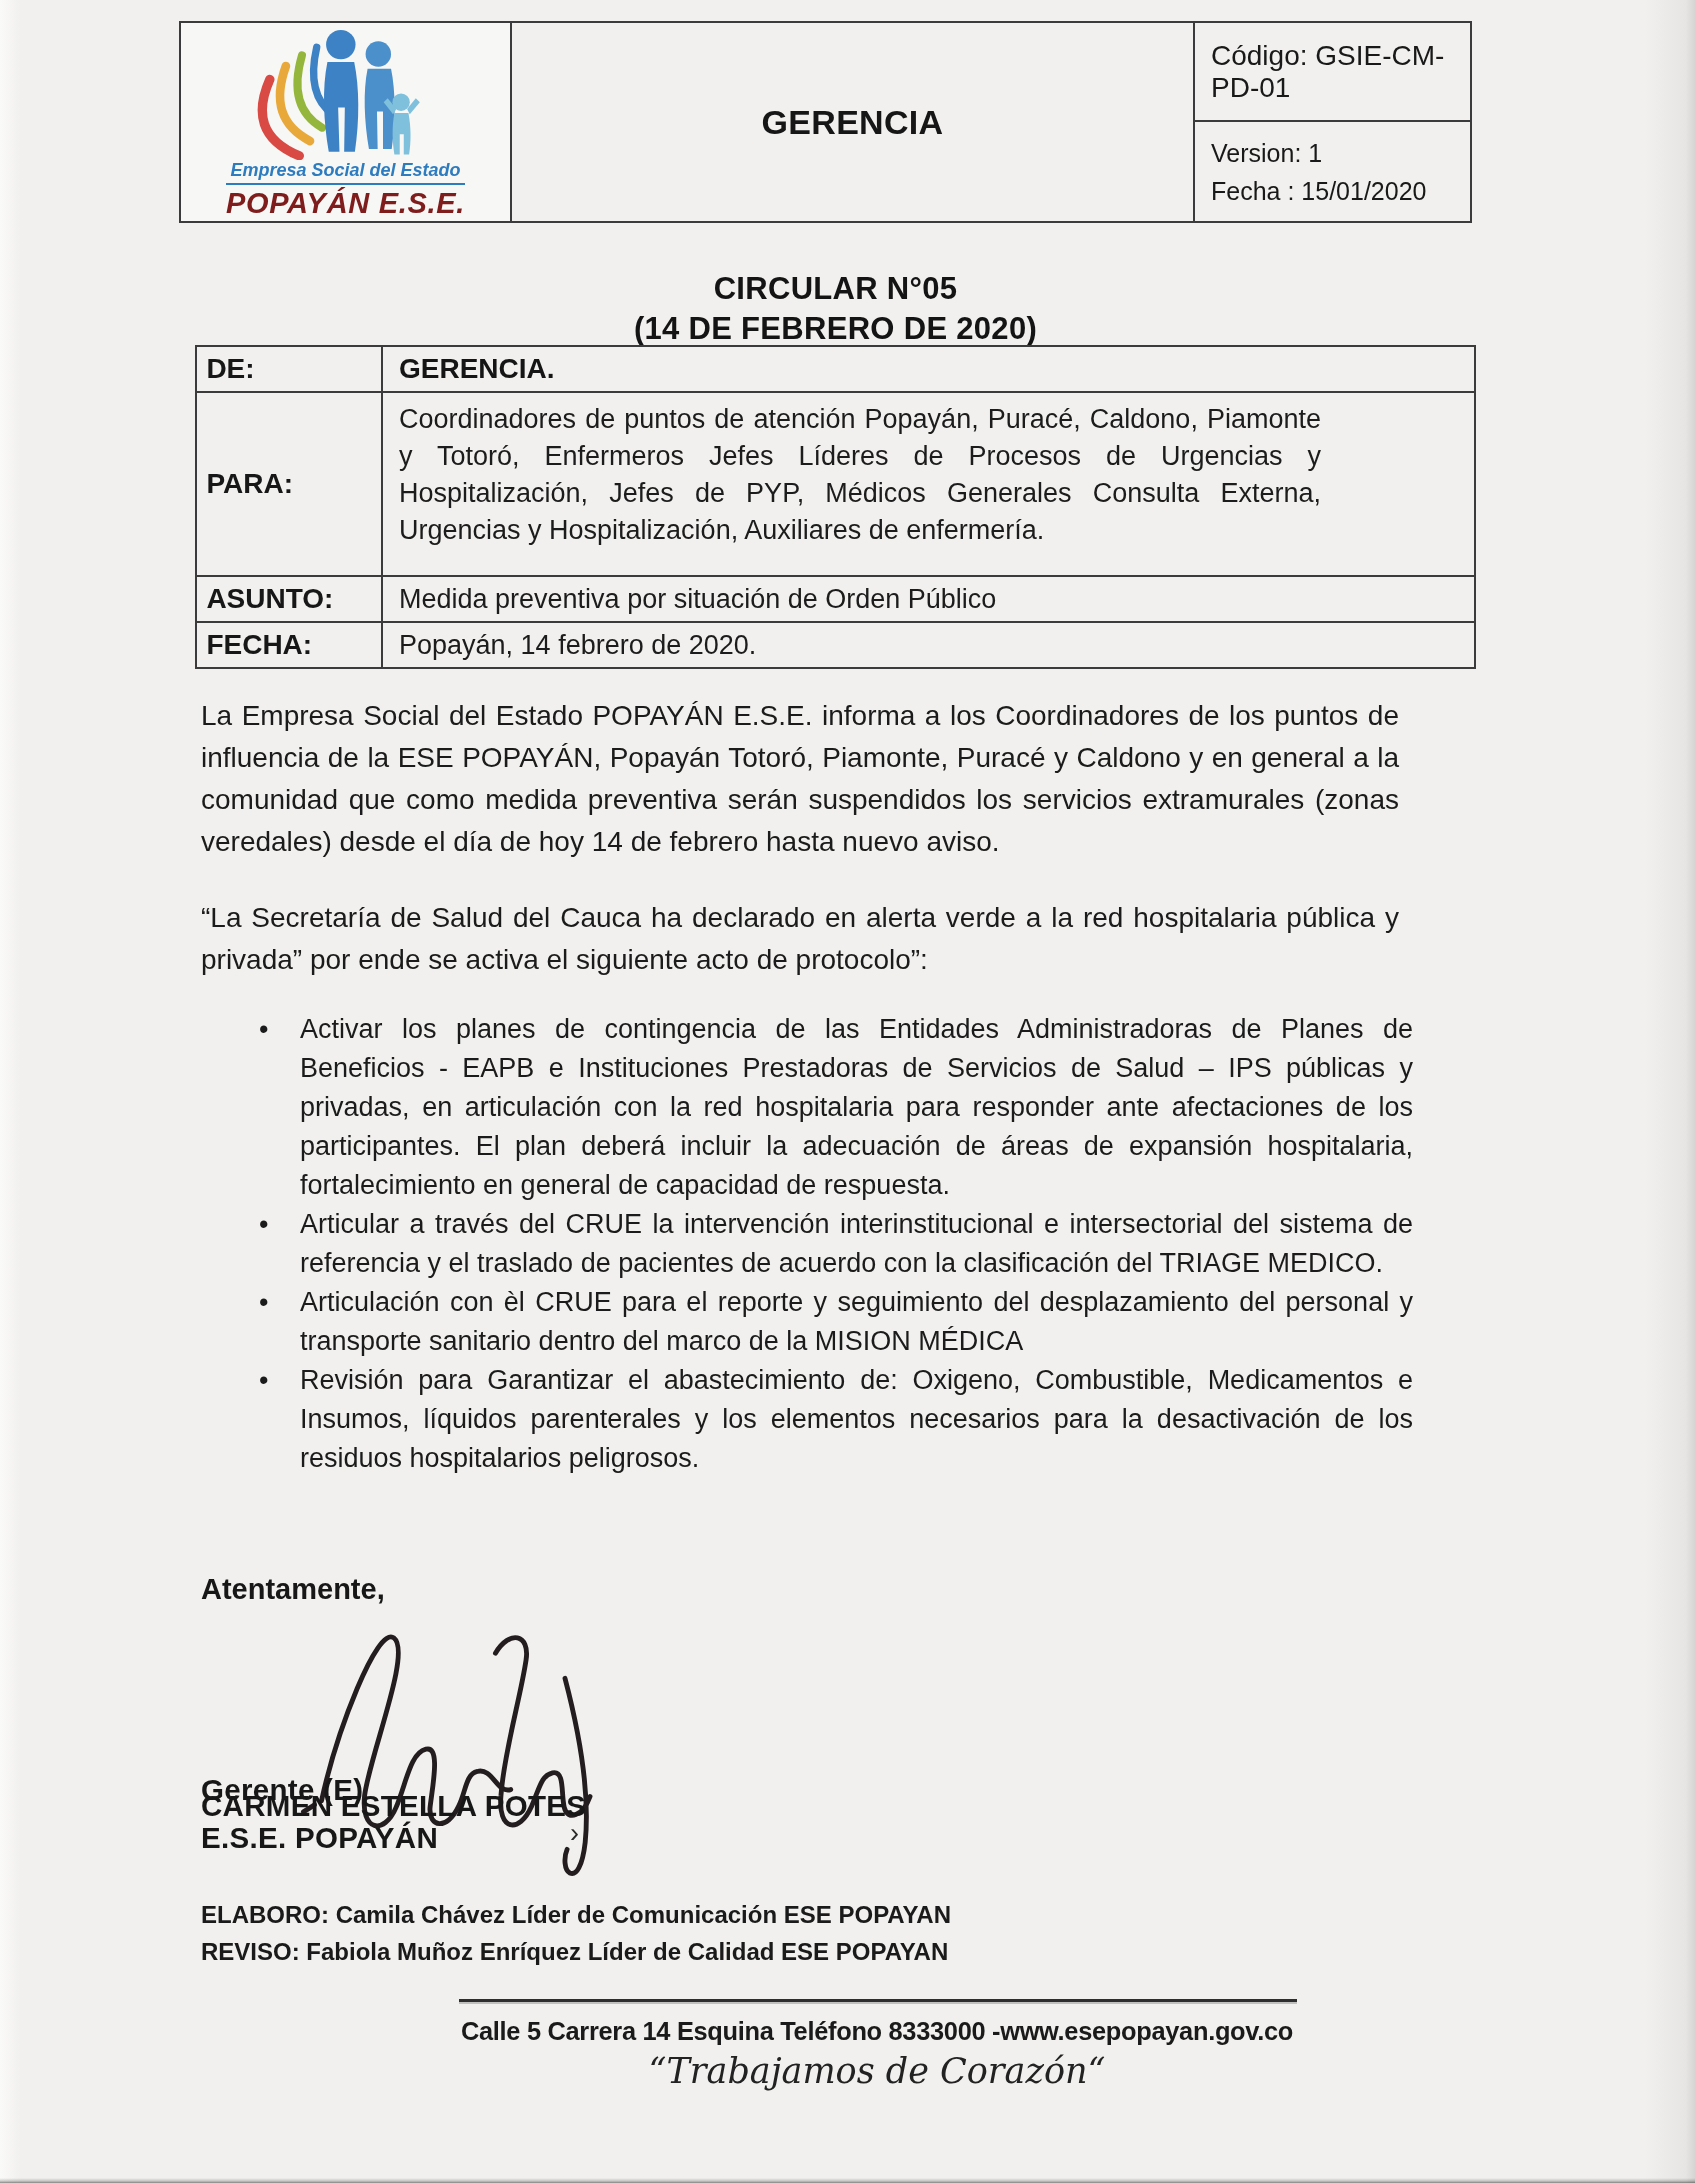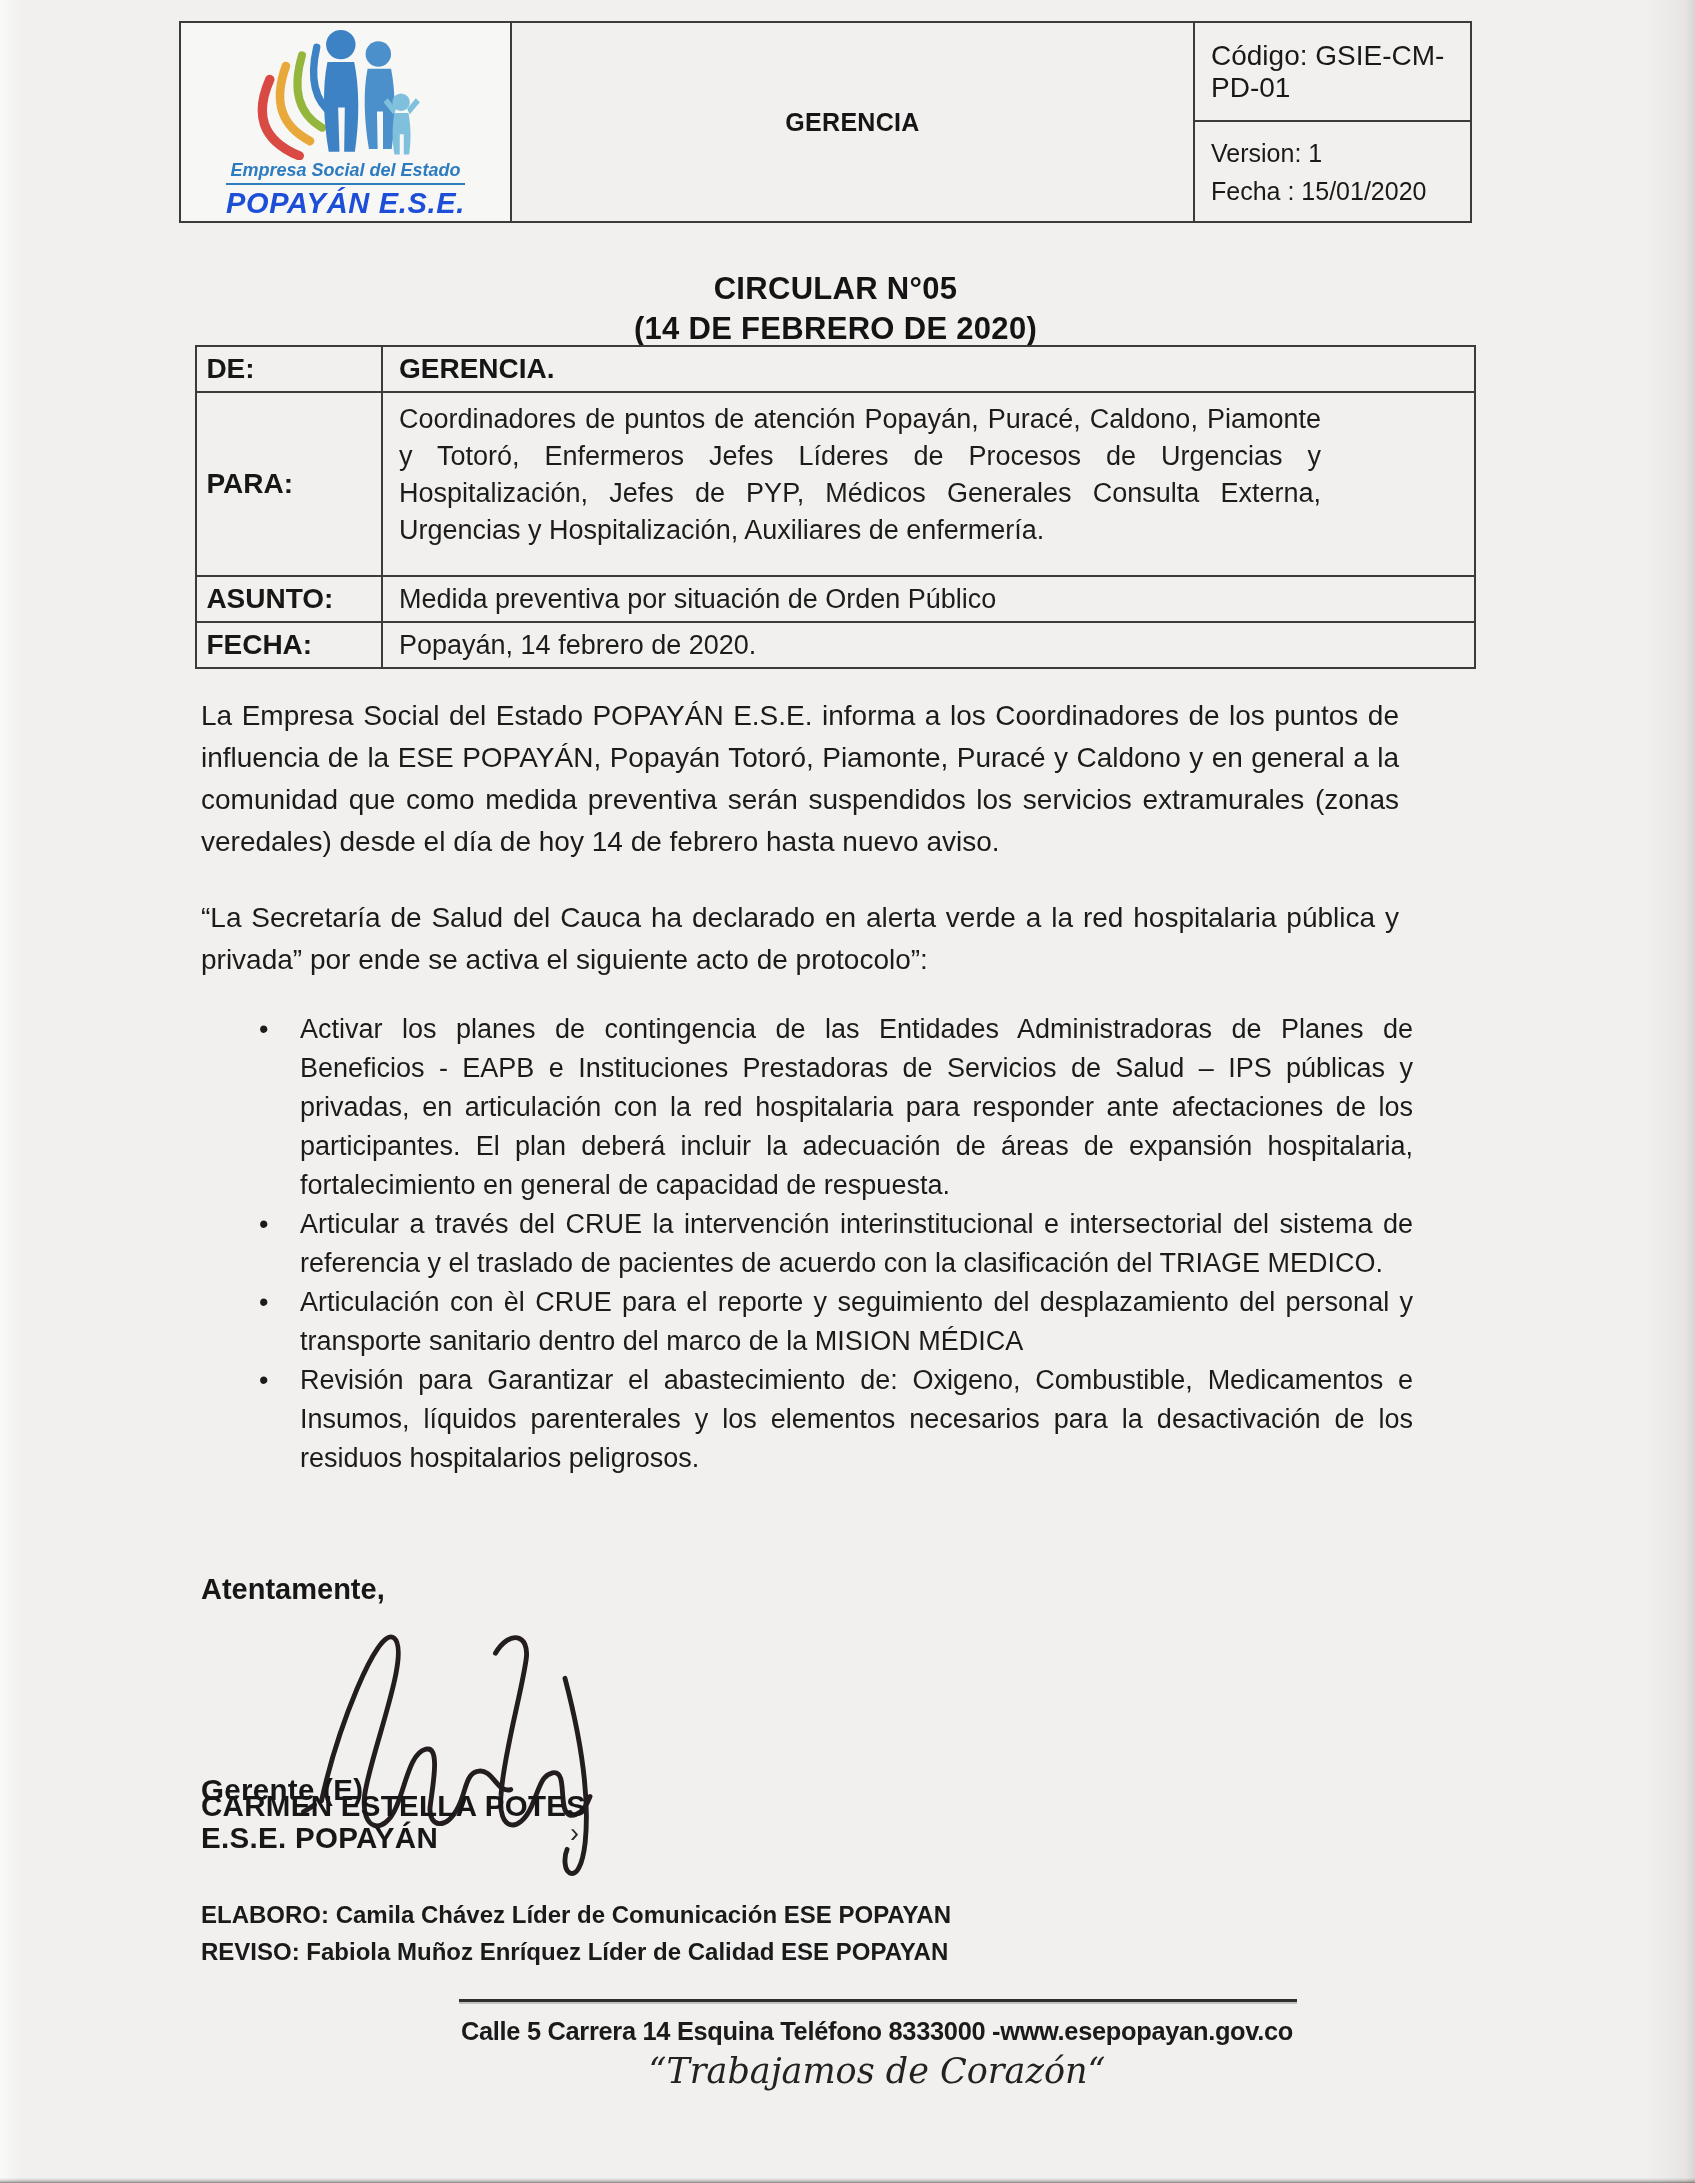--- a/index.html
+++ b/index.html
@@ -24,25 +24,25 @@
     width:331px;border-right:2px solid #3b3b3b;box-sizing:border-box;
     background:#f7f7f5;
     display:flex;flex-direction:column;align-items:center;justify-content:flex-start;
     padding-top:4px;
   }
   .logo-text1{
     font-style:italic;font-weight:bold;font-size:18px;color:#2e7cc0;
     border-bottom:2px solid #2e7cc0;padding:0 4px 1.3px 4px;letter-spacing:0;
   }
   .logo-text2{
-    font-style:italic;font-weight:bold;font-size:29px;color:#1d4ed8;margin-top:2px;letter-spacing:0.7px;
+    font-style:italic;font-weight:bold;font-size:29px;color:#7f1d1d;margin-top:2px;letter-spacing:0.7px;
   }
   .cell-title{
     flex:1;display:flex;align-items:center;justify-content:center;
-    font-weight:bold;font-size:25px;letter-spacing:0.3px;color:#161616;
+    font-weight:bold;font-size:34px;letter-spacing:0.3px;color:#161616;
   }
   .cell-meta{
     width:277px;border-left:2px solid #3b3b3b;box-sizing:border-box;
     display:flex;flex-direction:column;
   }
   .meta-top{
     height:50%;border-bottom:2px solid #3b3b3b;box-sizing:border-box;
     display:flex;align-items:center;padding-left:16px;font-size:28px;color:#191919;
   }
   .meta-bottom{

